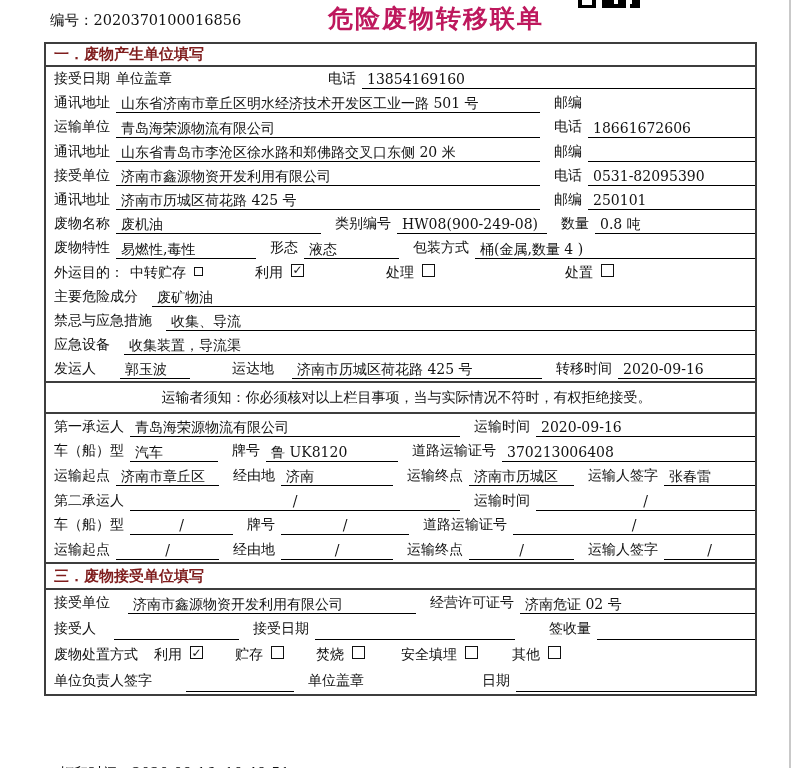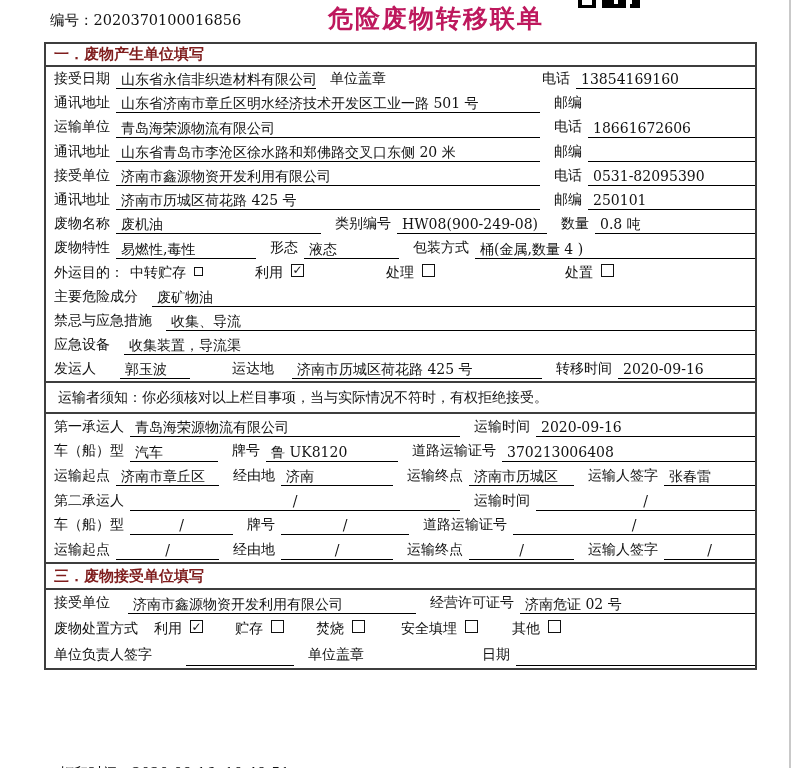--- a/index.html
+++ b/index.html
@@ -19,21 +19,21 @@
     position:absolute;left:44px;top:42px;width:713px;box-sizing:border-box;
     border:2px solid #3d3d3d;background:#fff;
   }
   .sec1,.sec2{border-top:2px solid #3d3d3d;}
   .sec-header{
     font-family:"DejaVu Sans","Liberation Sans",sans-serif;font-weight:bold;font-size:15px;color:#7f1d1d;
     display:flex;align-items:center;padding-left:8px;border-bottom:2px solid #3d3d3d;
   }
   .sec0 .sec-header{height:21px;}
   .sec1 .sec-header,.sec2 .sec-header{height:24px;}
-  .note-row{display:flex;align-items:center;padding-left:12px;border-bottom:2px solid #3d3d3d;font-size:14px;}
+  .note-row{display:flex;align-items:center;padding-left:12px;border-bottom:2px solid #3d3d3d;font-size:14px;justify-content:center;}
   .sec1 .note-row{height:29px;}
   .sec2 .note-row{height:28px;}
   .frow{display:flex;align-items:center;padding-left:8px;font-size:14px;}
   .sec0 .frow{height:24.2px;}
   .sec1 .frow{height:24.6px;}
   .sec2 .frow{height:26px;}
   .lab{white-space:nowrap;margin-right:6px;}
   .val{
     border-bottom:1px solid #000;height:19px;line-height:19px;align-self:flex-end;
     margin-bottom:2px;padding:0 5px;white-space:nowrap;margin-right:14px;
@@ -72,21 +72,20 @@
     <rect x="24" y="4" width="24" height="4"></rect>
     <rect x="52" y="4" width="10" height="4"></rect>
   </g>
 </svg>
 
 <div id="sheet" class="sheet">
     <div class="sec sec0">
       <div class="sec-header">一．废物产生单位填写</div>
       <div class="frow">
         <span class="lab">接受日期</span>
-        <span class="val" style="width: 200px;">山东省永信非织造材料有限公司</span>
         <span class="lab">单位盖章</span>
         <span class="gap" style="width: 150px;"></span>
         <span class="lab">电话</span>
         <span class="val fill">13854169160</span>
       </div>
       <div class="frow">
         <span class="lab">通讯地址</span>
         <span class="val" style="width: 424px;">山东省济南市章丘区明水经济技术开发区工业一路 501 号</span>
         <span class="lab">邮编</span>
       </div>
@@ -235,20 +234,30 @@
     <div class="sec sec2">
       <div class="sec-header">三．废物接受单位填写</div>
       <div class="frow">
         <span class="lab">接受单位</span>
         <span class="gap" style="width: 12px;"></span>
         <span class="val" style="width: 288px;">济南市鑫源物资开发利用有限公司</span>
         <span class="lab">经营许可证号</span>
         <span class="val fill">济南危证 02 号</span>
       </div>
       <div class="frow">
+        <span class="lab">接受人</span>
+        <span class="gap" style="width: 12px;"></span>
+        <span class="val" style="width: 125px;"></span>
+        <span class="lab">接受日期</span>
+        <span class="val" style="width: 200px;"></span>
+        <span class="gap" style="width: 20px;"></span>
+        <span class="lab">签收量</span>
+        <span class="val fill"></span>
+      </div>
+      <div class="frow">
         <span class="lab">废物处置方式</span>
         <span class="gap" style="width: 10px;"></span>
         <span class="cbwrap">
           <span class="cbl">利用</span>
           <span class="cbbox">✓</span>
         </span>
         <span class="gap" style="width: 32px;"></span>
         <span class="cbwrap">
           <span class="cbl">贮存</span>
           <span class="cbbox"></span>

